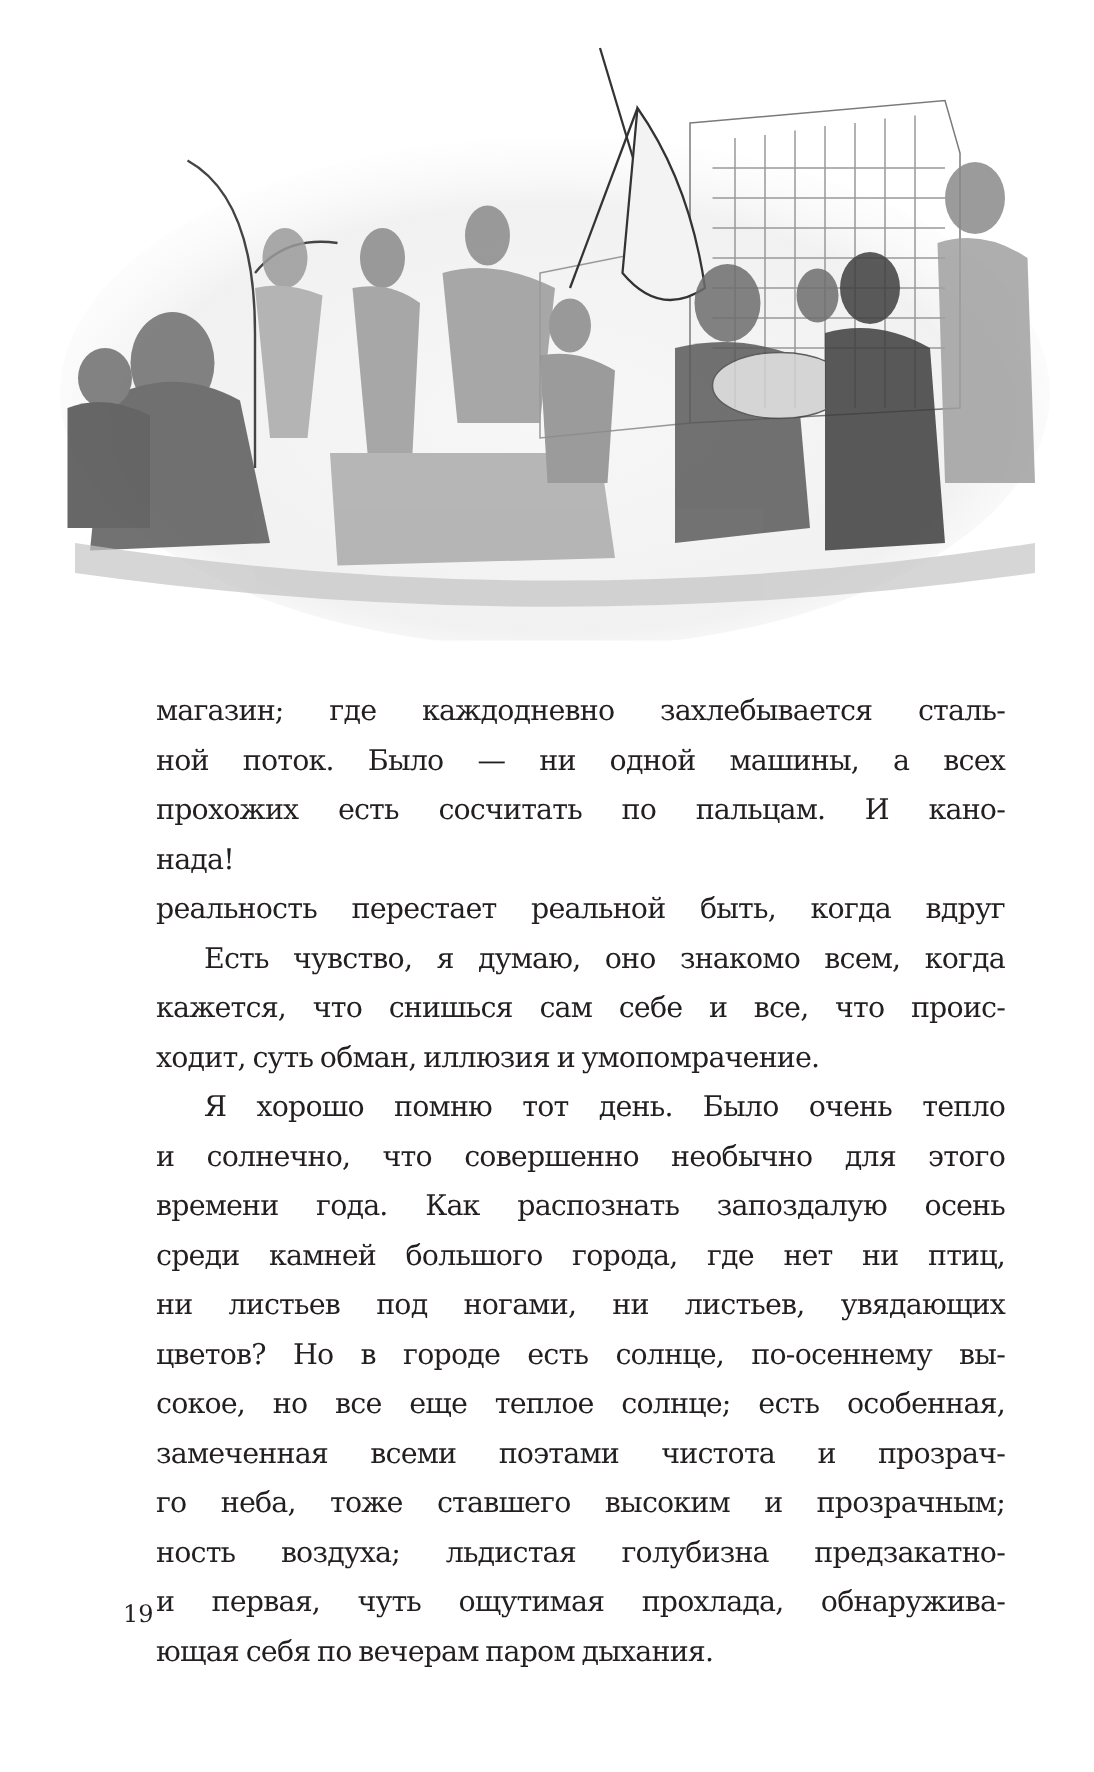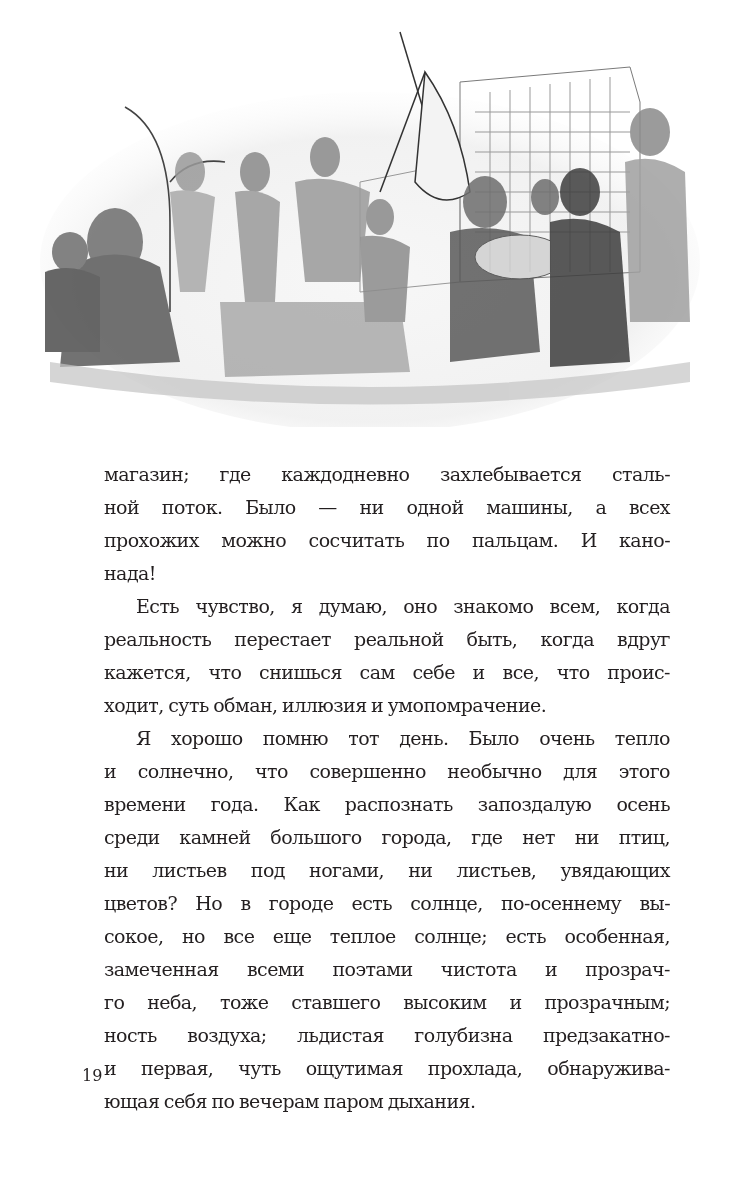--- a/index.html
+++ b/index.html
@@ -87,26 +87,26 @@
       <path d="M190 280 L 370 280 L 380 350 L 195 355 Z"></path>
       <path d="M20 340 Q 340 390 660 340 L 660 360 Q 340 405 20 360 Z" fill="#c4c4c4"></path>
     </g>
   </svg>
 </div>
 
 <div class="text-block">
   <div>
     <span class="line">магазин; где каждодневно захлебывается сталь-</span>
     <span class="line">ной поток. Было — ни одной машины, а всех</span>
-    <span class="line">прохожих можно сосчитать по пальцам. И кано-</span>
+    <span class="line">прохожих есть сосчитать по пальцам. И кано-</span>
     <span class="line last">нада!</span>
   </div>
   <div>
+    <span class="line">реальность перестает реальной быть, когда вдруг</span>
     <span class="line indent">Есть чувство, я думаю, оно знакомо всем, когда</span>
-    <span class="line">реальность перестает реальной быть, когда вдруг</span>
     <span class="line">кажется, что снишься сам себе и все, что проис-</span>
     <span class="line last">ходит, суть обман, иллюзия и умопомрачение.</span>
   </div>
   <div>
     <span class="line indent">Я хорошо помню тот день. Было очень тепло</span>
     <span class="line">и солнечно, что совершенно необычно для этого</span>
     <span class="line">времени года. Как распознать запоздалую осень</span>
     <span class="line">среди камней большого города, где нет ни птиц,</span>
     <span class="line">ни листьев под ногами, ни листьев, увядающих</span>
     <span class="line">цветов? Но в городе есть солнце, по-осеннему вы-</span>

